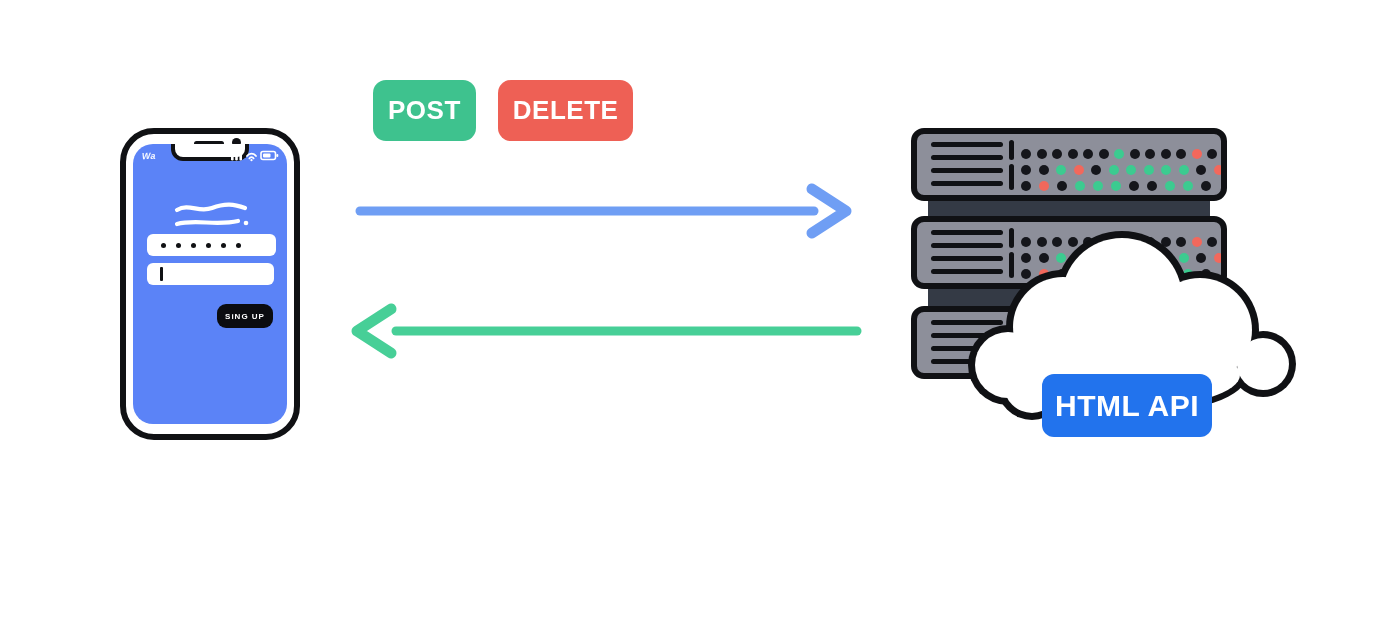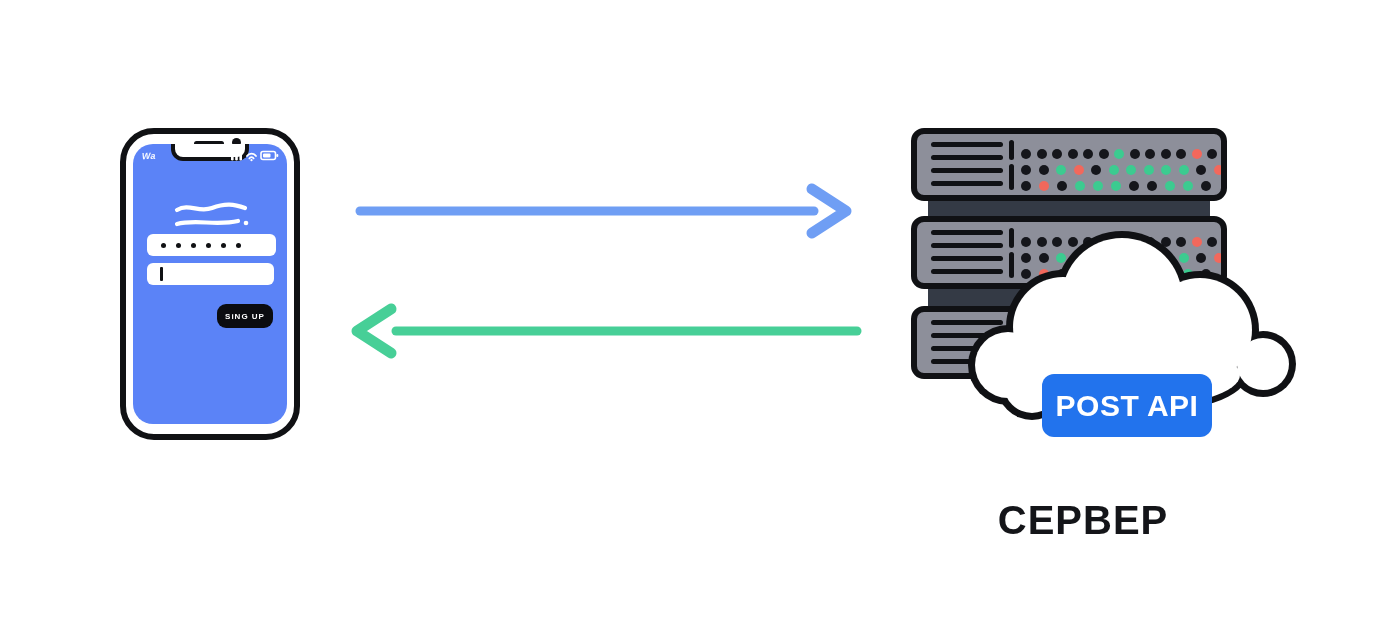--- a/index.html
+++ b/index.html
@@ -59,20 +59,22 @@
   .api-badge{position:absolute;left:142px;top:254px;width:170px;height:63px;background:var(--api);
              border-radius:12px;color:#fff;font-size:30px;font-weight:700;letter-spacing:.5px;
              display:flex;align-items:center;justify-content:center;z-index:3;}
 </style>
 </head>
 <body>
 
 <div class="canvas">
 
   <div class="methods">
+      <div class="badge" style="background: rgb(62, 194, 142);">POST</div>
+      <div class="badge" style="background: rgb(238, 96, 85);">DELETE</div>
     </div>
 
   <svg class="arrows" width="1394" height="622" viewBox="0 0 1394 622">
     <g>
       <path d="M360 211 H814" style="stroke:var(--req)" stroke-width="9" stroke-linecap="round" fill="none"></path>
       <path d="M812 189 L846 211 L812 233" style="stroke:var(--req)" stroke-width="11" stroke-linecap="round" stroke-linejoin="round" fill="none"></path>
     </g>
     <g>
       <path d="M857 331 H396" style="stroke:var(--res)" stroke-width="9" stroke-linecap="round" fill="none"></path>
       <path d="M391 309 L357 331 L391 353" style="stroke:var(--res)" stroke-width="11" stroke-linecap="round" stroke-linejoin="round" fill="none"></path>
@@ -297,17 +299,16 @@
       <g fill="#ffffff">
         <circle cx="1008" cy="365" r="33"></circle>
         <circle cx="1032" cy="385" r="28"></circle>
         <circle cx="1063" cy="327" r="50"></circle>
         <circle cx="1122" cy="298" r="60"></circle>
         <circle cx="1200" cy="330" r="52"></circle>
         <circle cx="1263" cy="364" r="26"></circle>
         <ellipse cx="1135" cy="375" rx="105" ry="32"></ellipse>
       </g>
     </svg>
-    <div class="api-badge">POST API</div>
+    <div class="api-badge">HTML API</div>
   </div>
-  <div class="caption caption-server">СЕРВЕР</div>
 
 </div>
 
 </body></html>

